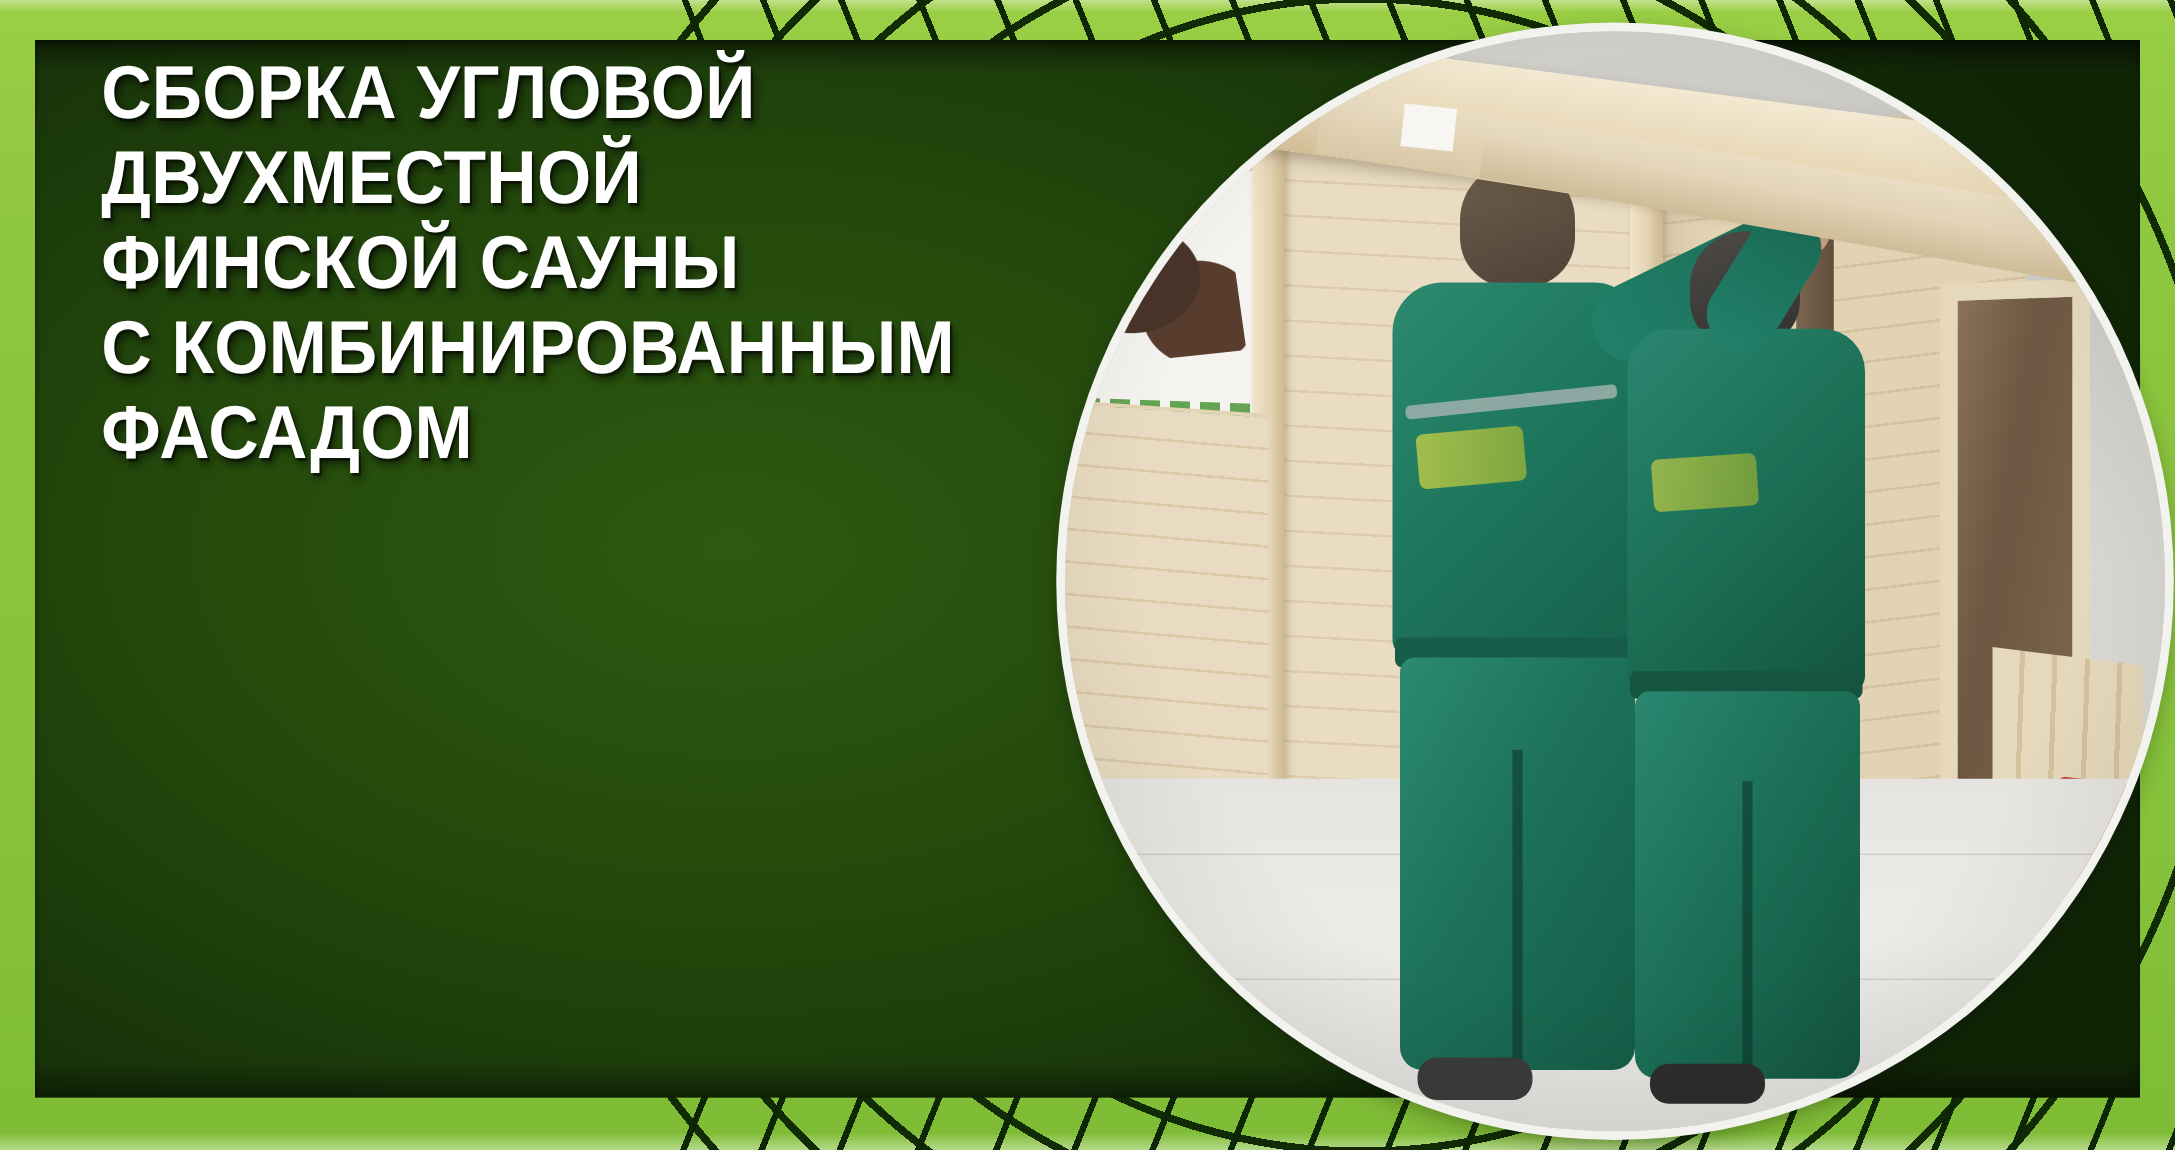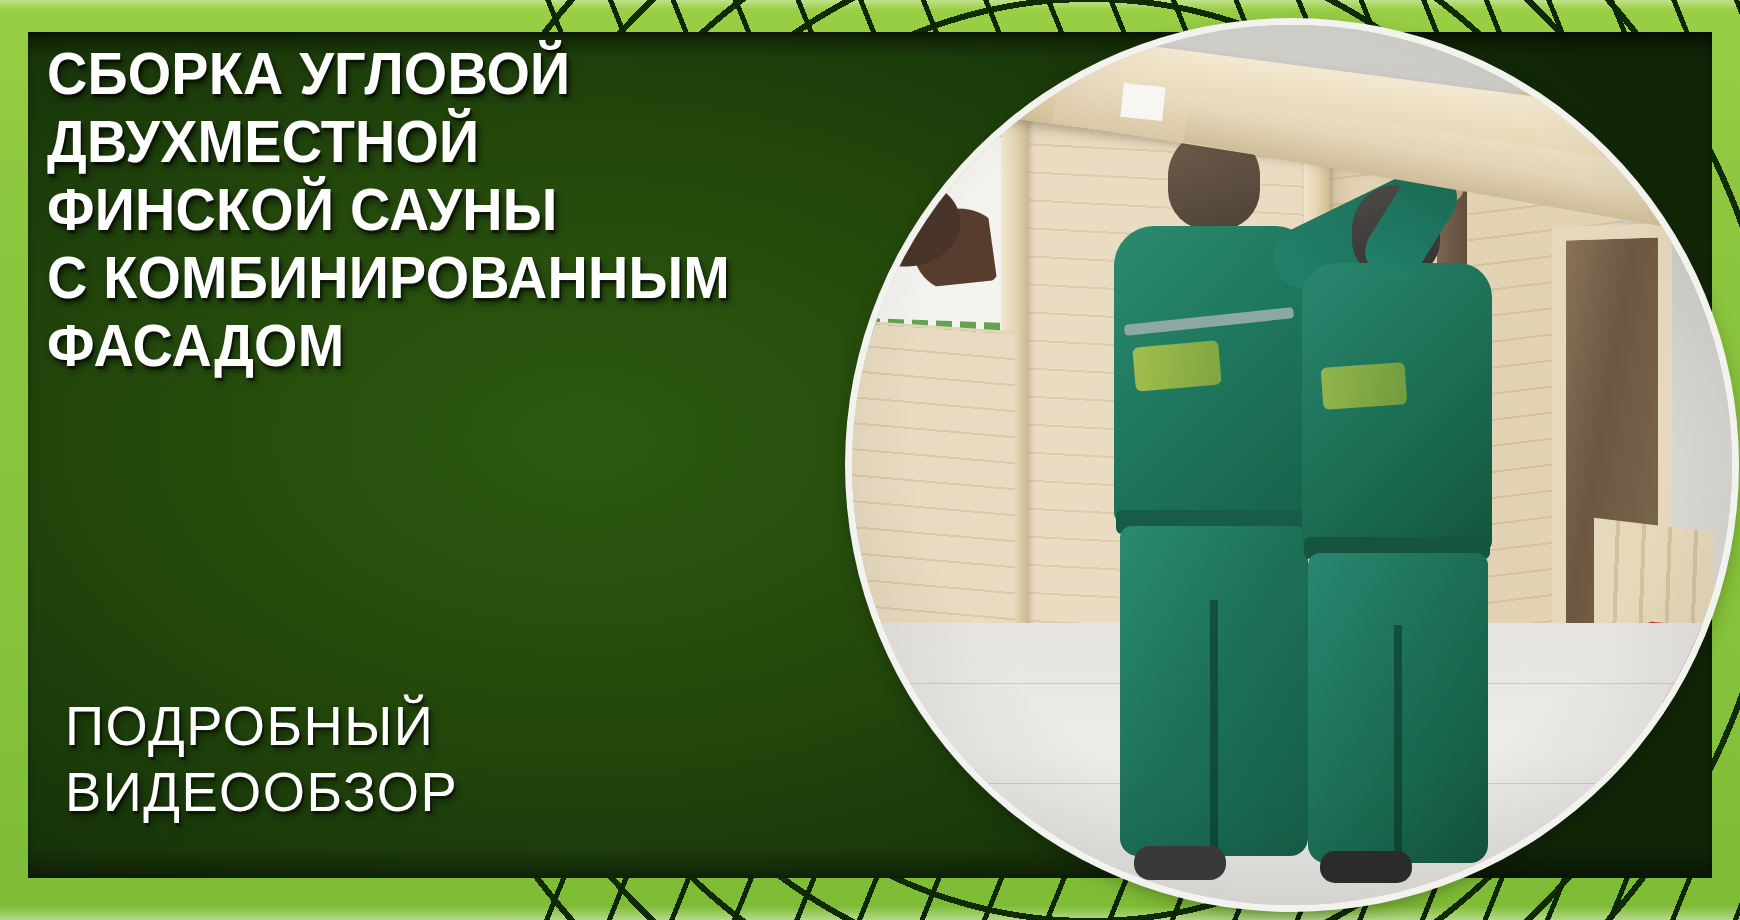--- a/index.html
+++ b/index.html
@@ -77,21 +77,21 @@
     position:absolute;left:0;top:0;width:100%;height:26px;
     background:linear-gradient(180deg,rgba(0,0,0,.45),rgba(0,0,0,0));
   }
   .panel-shade-bottom{
     position:absolute;left:0;bottom:0;width:100%;height:30px;
     background:linear-gradient(0deg,rgba(0,0,0,.40),rgba(0,0,0,0));
   }
 
   
   .headline{
-    position:absolute;left:47px;top:40px;width:790px;
+    position:absolute;left:81px;top:40px;width:790px;
     z-index:6;
   }
   .headline .ln{
     display:block;
     color:#ffffff;
     font-size:60px;
     line-height:68px;
     font-weight:bold;
     letter-spacing:.2px;
     transform:scaleX(.93);
@@ -361,24 +361,20 @@
   </div>
 
   <div class="headline">
     <span class="ln">СБОРКА УГЛОВОЙ</span>
     <span class="ln">ДВУХМЕСТНОЙ</span>
     <span class="ln">ФИНСКОЙ САУНЫ</span>
     <span class="ln">С КОМБИНИРОВАННЫМ</span>
     <span class="ln">ФАСАДОМ</span>
   </div>
 
-  <div class="subline">
-    <span class="ln">ПОДРОБНЫЙ</span>
-    <span class="ln">ВИДЕООБЗОР</span>
-  </div>
 
   <div class="photo-wrap">
     <div class="photo" aria-label="two-workers-assembling-wooden-sauna">
 
       <div class="p-wall"></div>
 
       <div class="p-poster">
         <div class="p-poster-mark"></div>
         <div class="p-poster-txt"></div>
       </div>

